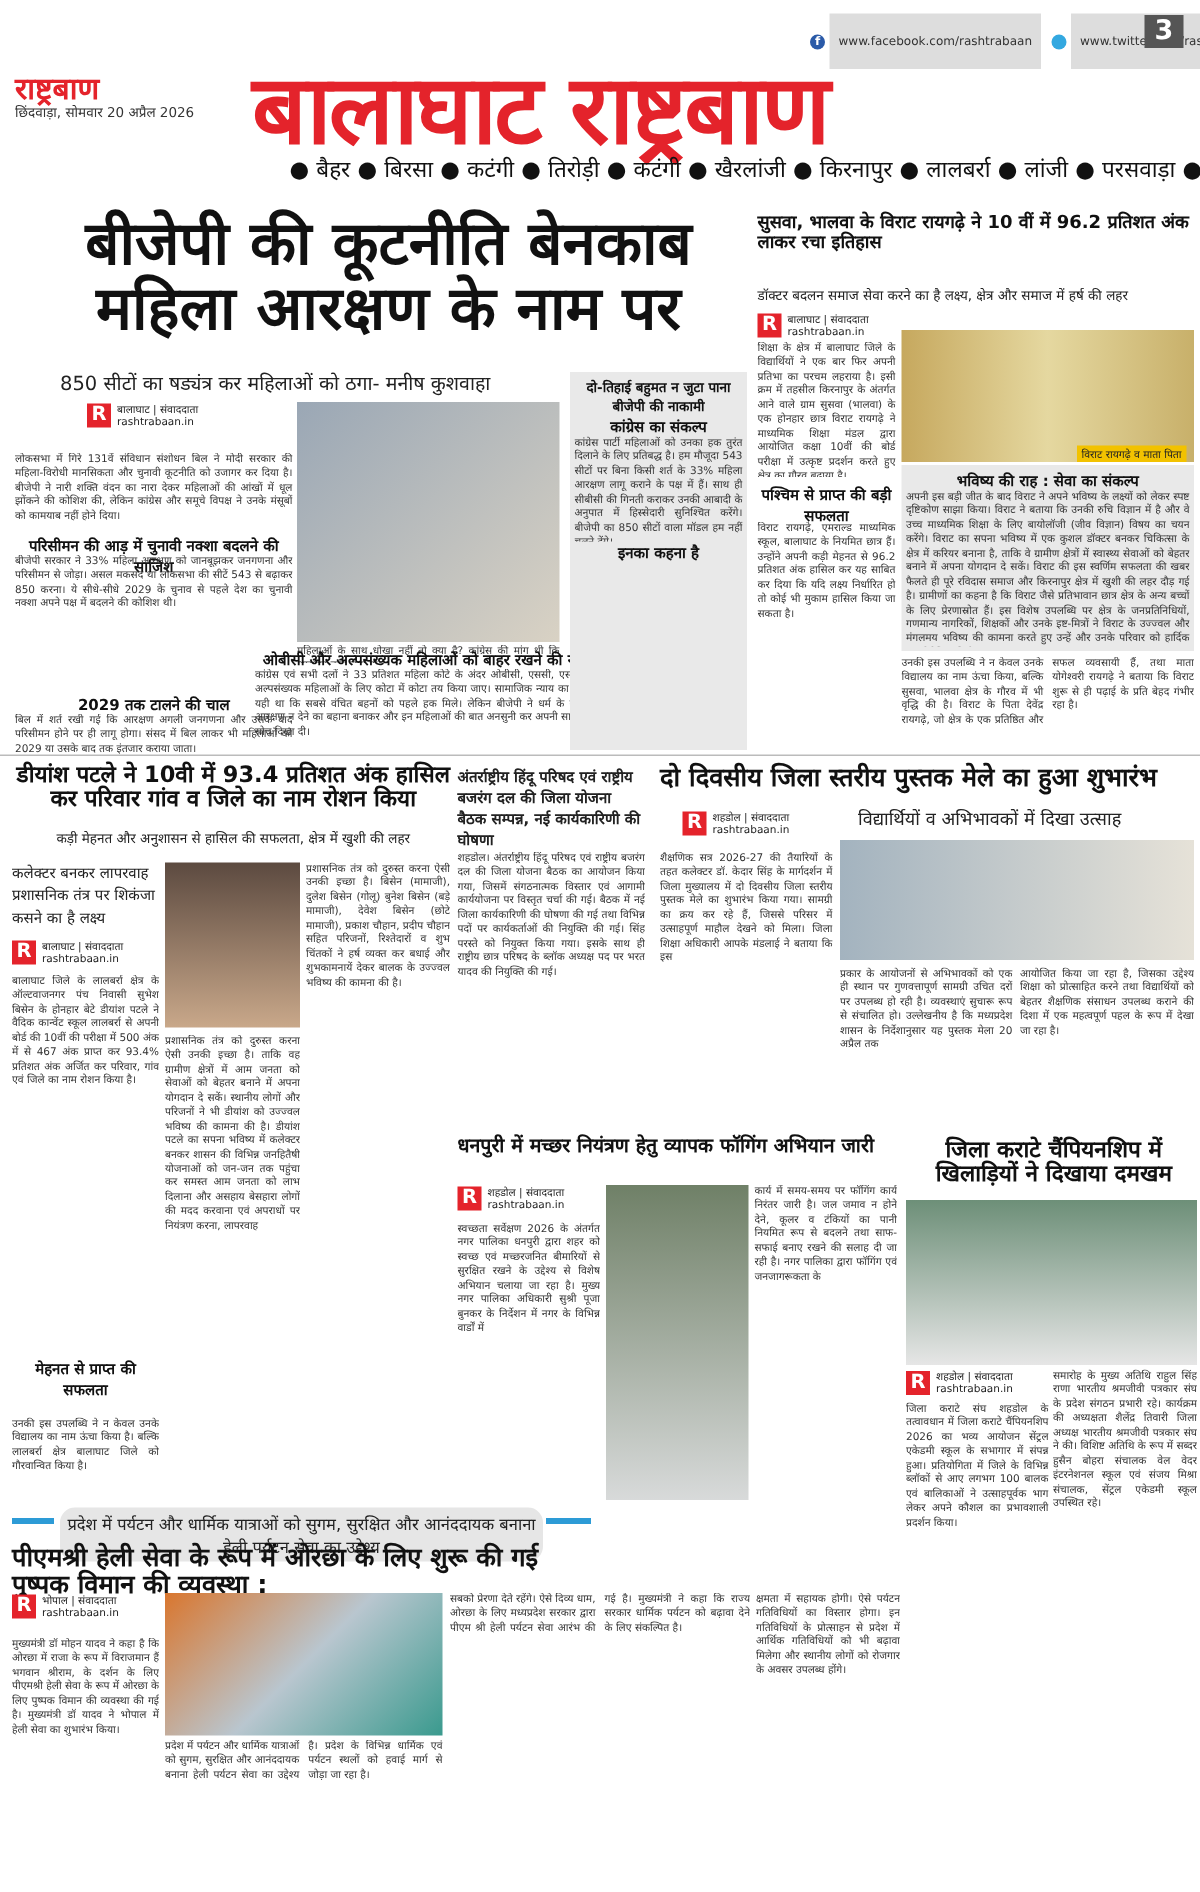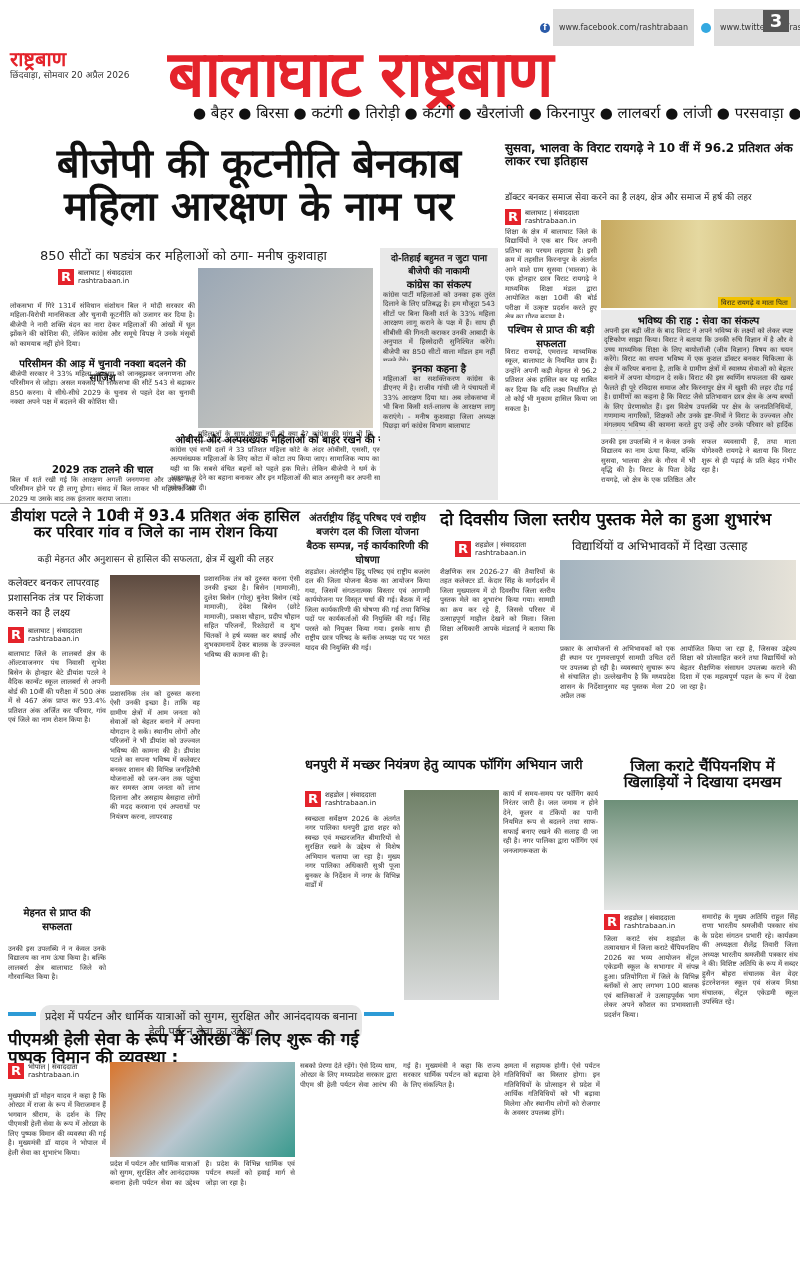--- a/index.html
+++ b/index.html
@@ -59,25 +59,24 @@
 <div class="abs sh" style="left:10px;top:462px;width:185px">2029 तक टालने की चाल</div>
 <div class="abs txt" style="left:10px;top:476px;width:185px;height:30px">बिल में शर्त रखी गई कि आरक्षण अगली जनगणना और उसके बाद परिसीमन होने पर ही लागू होगा। संसद में बिल लाकर भी महिलाओं को 2029 या उसके बाद तक इंतजार कराया जाता।</div>
 <div class="abs sh" style="left:170px;top:432px;width:230px">ओबीसी और अल्पसंख्यक महिलाओं को बाहर रखने की नीति</div>
 <div class="abs txt" style="left:170px;top:446px;width:230px;height:56px">कांग्रेस एवं सभी दलों ने 33 प्रतिशत महिला कोटे के अंदर ओबीसी, एससी, एसटी और अल्पसंख्यक महिलाओं के लिए कोटा में कोटा तय किया जाए। सामाजिक न्याय का तकाजा यही था कि सबसे वंचित बहनों को पहले हक मिले। लेकिन बीजेपी ने धर्म के नाम पर आरक्षण न देने का बहाना बनाकर और इन महिलाओं की बात अनसुनी कर अपनी सामंतवादी सोच दिखा दी।</div>
 
 <div class="abs box" style="left:380px;top:248px;width:118px;height:252px;padding:3px">
   <div class="sh" style="font-size:9px">दो-तिहाई बहुमत न जुटा पाना बीजेपी की नाकामी</div>
   <div class="sh">कांग्रेस का संकल्प</div>
   <div class="txt" style="height:70px">कांग्रेस पार्टी महिलाओं को उनका हक तुरंत दिलाने के लिए प्रतिबद्ध है। हम मौजूदा 543 सीटों पर बिना किसी शर्त के 33% महिला आरक्षण लागू कराने के पक्ष में हैं। साथ ही सीबीसी की गिनती कराकर उनकी आबादी के अनुपात में हिस्सेदारी सुनिश्चित करेंगे। बीजेपी का 850 सीटों वाला मॉडल हम नहीं चलने देंगे।</div>
   <div class="sh">इनका कहना है</div>
-  <div class="txt" style="height:56px">महिलाओं का सशक्तिकरण कांग्रेस के डीएनए में है। राजीव गांधी जी ने पंचायतों में 33% आरक्षण दिया था। अब लोकसभा में भी बिना किसी शर्त-लालच के आरक्षण लागू कराएंगे। - मनीष कुशवाहा जिला अध्यक्ष पिछड़ा वर्ग कांग्रेस विभाग बालाघाट</div>
 </div>
 
 <div class="abs h-big" style="left:505px;top:142px;width:292px;font-size:12px;font-weight:700">सुसवा, भालवा के विराट रायगढ़े ने 10 वीं में 96.2 प्रतिशत अंक लाकर रचा इतिहास</div>
-<div class="abs sub" style="left:505px;top:190px;width:292px;font-size:9px">डॉक्टर बनकर समाज सेवा करने का है लक्ष्य, क्षेत्र और समाज में हर्ष की लहर</div>
+<div class="abs sub" style="left:505px;top:190px;width:292px;font-size:9px">डॉक्टर बदलन समाज सेवा करने का है लक्ष्य, क्षेत्र और समाज में हर्ष की लहर</div>
 <div class="abs byline" style="left:505px;top:208px">
   <span class="rlogo">R</span>
   <span>
       <div>बालाघाट | संवाददाता</div>
       <div>rashtrabaan.in</div>
     </span>
 </div>
 <div class="abs photo" style="left:601px;top:220px;width:195px;height:88px;background:linear-gradient(90deg,#c6a85e,#e5d8a0,#c8b06a)"></div>
 <div class="abs caption" style="left:718px;top:297px">विराट रायगढ़े व माता पिता</div>
 <div class="abs txt" style="left:505px;top:228px;width:92px;height:90px">शिक्षा के क्षेत्र में बालाघाट जिले के विद्यार्थियों ने एक बार फिर अपनी प्रतिभा का परचम लहराया है। इसी क्रम में तहसील किरनापुर के अंतर्गत आने वाले ग्राम सुसवा (भालवा) के एक होनहार छात्र विराट रायगढ़े ने माध्यमिक शिक्षा मंडल द्वारा आयोजित कक्षा 10वीं की बोर्ड परीक्षा में उत्कृष्ट प्रदर्शन करते हुए क्षेत्र का गौरव बढ़ाया है।</div>
@@ -101,21 +100,21 @@
       <div>rashtrabaan.in</div>
     </span>
 </div>
 <div class="abs photo" style="left:110px;top:575px;width:90px;height:110px;background:linear-gradient(180deg,#5c4a40,#c9a88a)"></div>
 <div class="abs txt" style="left:8px;top:650px;width:98px;height:250px">बालाघाट जिले के लालबर्रा क्षेत्र के ऑल्टवाजनगर पंच निवासी सुभेश बिसेन के होनहार बेटे डीयांश पटले ने वैदिक कान्वेंट स्कूल लालबर्रा से अपनी बोर्ड की 10वीं की परीक्षा में 500 अंक में से 467 अंक प्राप्त कर 93.4% प्रतिशत अंक अर्जित कर परिवार, गांव एवं जिले का नाम रोशन किया है।</div>
 <div class="abs sh" style="left:8px;top:905px;width:98px">मेहनत से प्राप्त की सफलता</div>
 <div class="abs txt" style="left:8px;top:945px;width:98px;height:55px">उनकी इस उपलब्धि ने न केवल उनके विद्यालय का नाम ऊंचा किया है। बल्कि लालबर्रा क्षेत्र बालाघाट जिले को गौरवान्वित किया है।</div>
 <div class="abs txt" style="left:110px;top:690px;width:90px;height:310px">प्रशासनिक तंत्र को दुरुस्त करना ऐसी उनकी इच्छा है। ताकि वह ग्रामीण क्षेत्रों में आम जनता को सेवाओं को बेहतर बनाने में अपना योगदान दे सकें। स्थानीय लोगों और परिजनों ने भी डीयांश को उज्ज्वल भविष्य की कामना की है। डीयांश पटले का सपना भविष्य में कलेक्टर बनकर शासन की विभिन्न जनहितैषी योजनाओं को जन-जन तक पहुंचा कर समस्त आम जनता को लाभ दिलाना और असहाय बेसहारा लोगों की मदद करवाना एवं अपराधों पर नियंत्रण करना, लापरवाह</div>
 <div class="abs txt" style="left:204px;top:575px;width:96px;height:425px">प्रशासनिक तंत्र को दुरुस्त करना ऐसी उनकी इच्छा है। बिसेन (मामाजी), दुलेश बिसेन (गोलू) बुनेश बिसेन (बड़े मामाजी), देवेश बिसेन (छोटे मामाजी), प्रकाश चौहान, प्रदीप चौहान सहित परिजनों, रिश्तेदारों व शुभ चिंतकों ने हर्ष व्यक्त कर बधाई और शुभकामनायें देकर बालक के उज्ज्वल भविष्य की कामना की है।</div>
 
-<div class="abs" style="left:305px;top:510px;width:125px;font-size:10px;text-align:center;font-weight:bold">अंतर्राष्ट्रीय हिंदू परिषद एवं राष्ट्रीय बजरंग दल की जिला योजना बैठक सम्पन्न, नई कार्यकारिणी की घोषणा</div>
+<div class="abs" style="left:305px;top:510px;width:125px;font-size:10px;font-weight:bold">अंतर्राष्ट्रीय हिंदू परिषद एवं राष्ट्रीय बजरंग दल की जिला योजना बैठक सम्पन्न, नई कार्यकारिणी की घोषणा</div>
 <div class="abs txt" style="left:305px;top:568px;width:125px;height:182px">शहडोल। अंतर्राष्ट्रीय हिंदू परिषद एवं राष्ट्रीय बजरंग दल की जिला योजना बैठक का आयोजन किया गया, जिसमें संगठनात्मक विस्तार एवं आगामी कार्ययोजना पर विस्तृत चर्चा की गई। बैठक में नई जिला कार्यकारिणी की घोषणा की गई तथा विभिन्न पदों पर कार्यकर्ताओं की नियुक्ति की गई। सिंह परस्ते को नियुक्त किया गया। इसके साथ ही राष्ट्रीय छात्र परिषद के ब्लॉक अध्यक्ष पद पर भरत यादव की नियुक्ति की गई।</div>
 
 <div class="abs h-big" style="left:440px;top:510px;width:358px;font-size:17px;font-weight:600">दो दिवसीय जिला स्तरीय पुस्तक मेले का हुआ शुभारंभ</div>
 <div class="abs sub" style="left:572px;top:537px;font-size:12px">विद्यार्थियों व अभिभावकों में दिखा उत्साह</div>
 <div class="abs byline" style="left:455px;top:540px">
   <span class="rlogo">R</span>
   <span>
       <div>शहडोल | संवाददाता</div>
       <div>rashtrabaan.in</div>
     </span>

